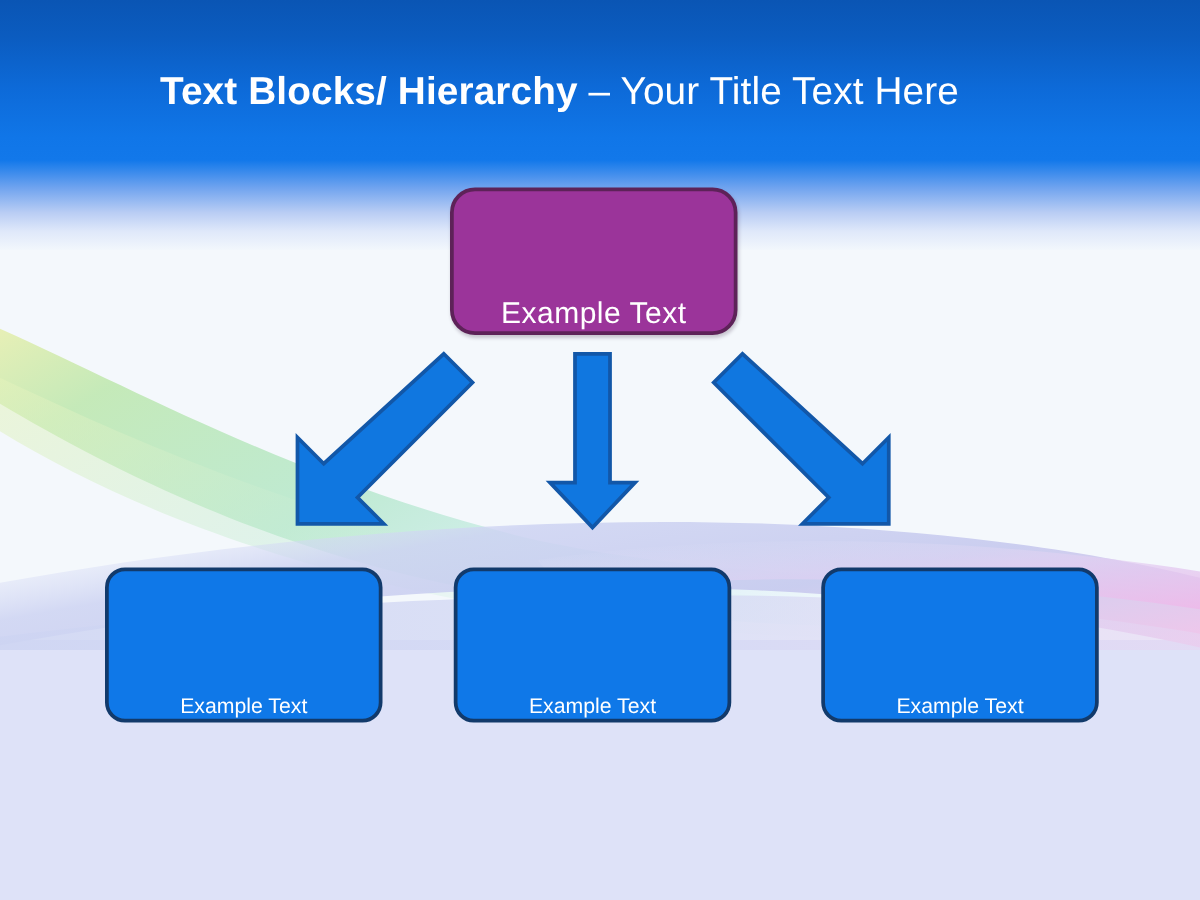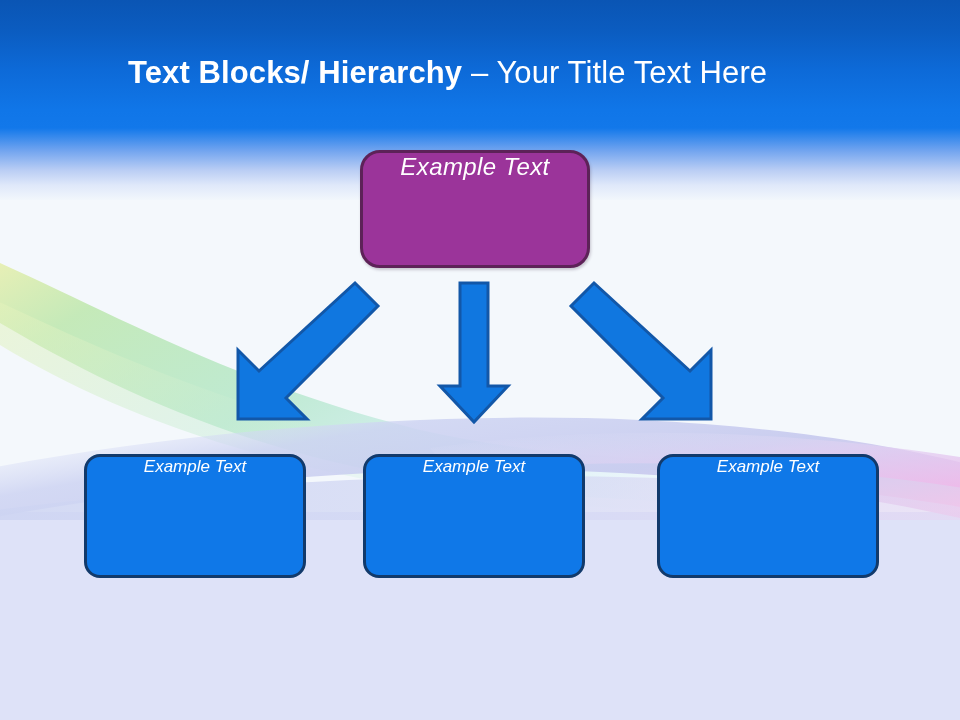--- a/index.html
+++ b/index.html
@@ -69,26 +69,25 @@
     letter-spacing: 0.1px;
   }
   .title .strong { font-weight: bold; }
   .title .light  { font-weight: normal; }
 
   
   .node {
     position: absolute;
     box-sizing: border-box;
     display: flex;
-    align-items: flex-start;
+    align-items: flex-end;
     justify-content: center;
     text-align: center;
     color: #ffffff;
     border-radius: 16px;
-    font-style: italic;
   }
   .node-root {
     left: 360px;
     top: 150px;
     width: 230px;
     height: 118px;
     background: #9b349a;
     border: 3px solid #5d2258;
     font-size: 24px;
     border-radius: 20px;

